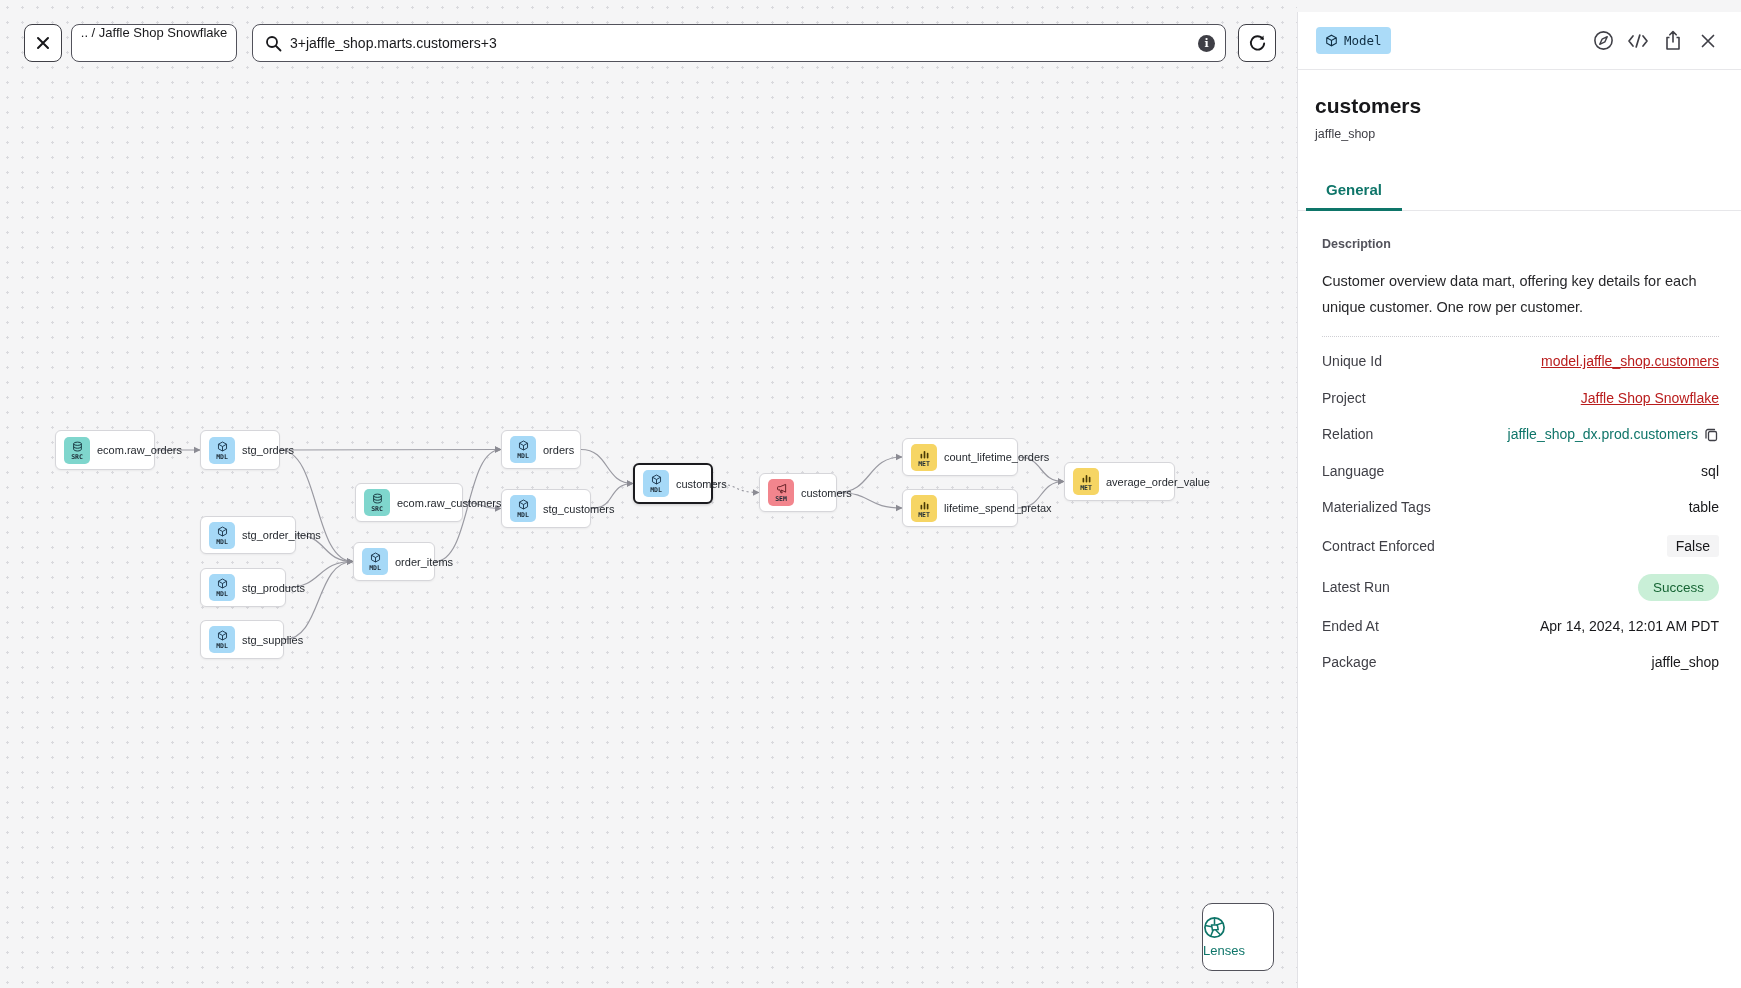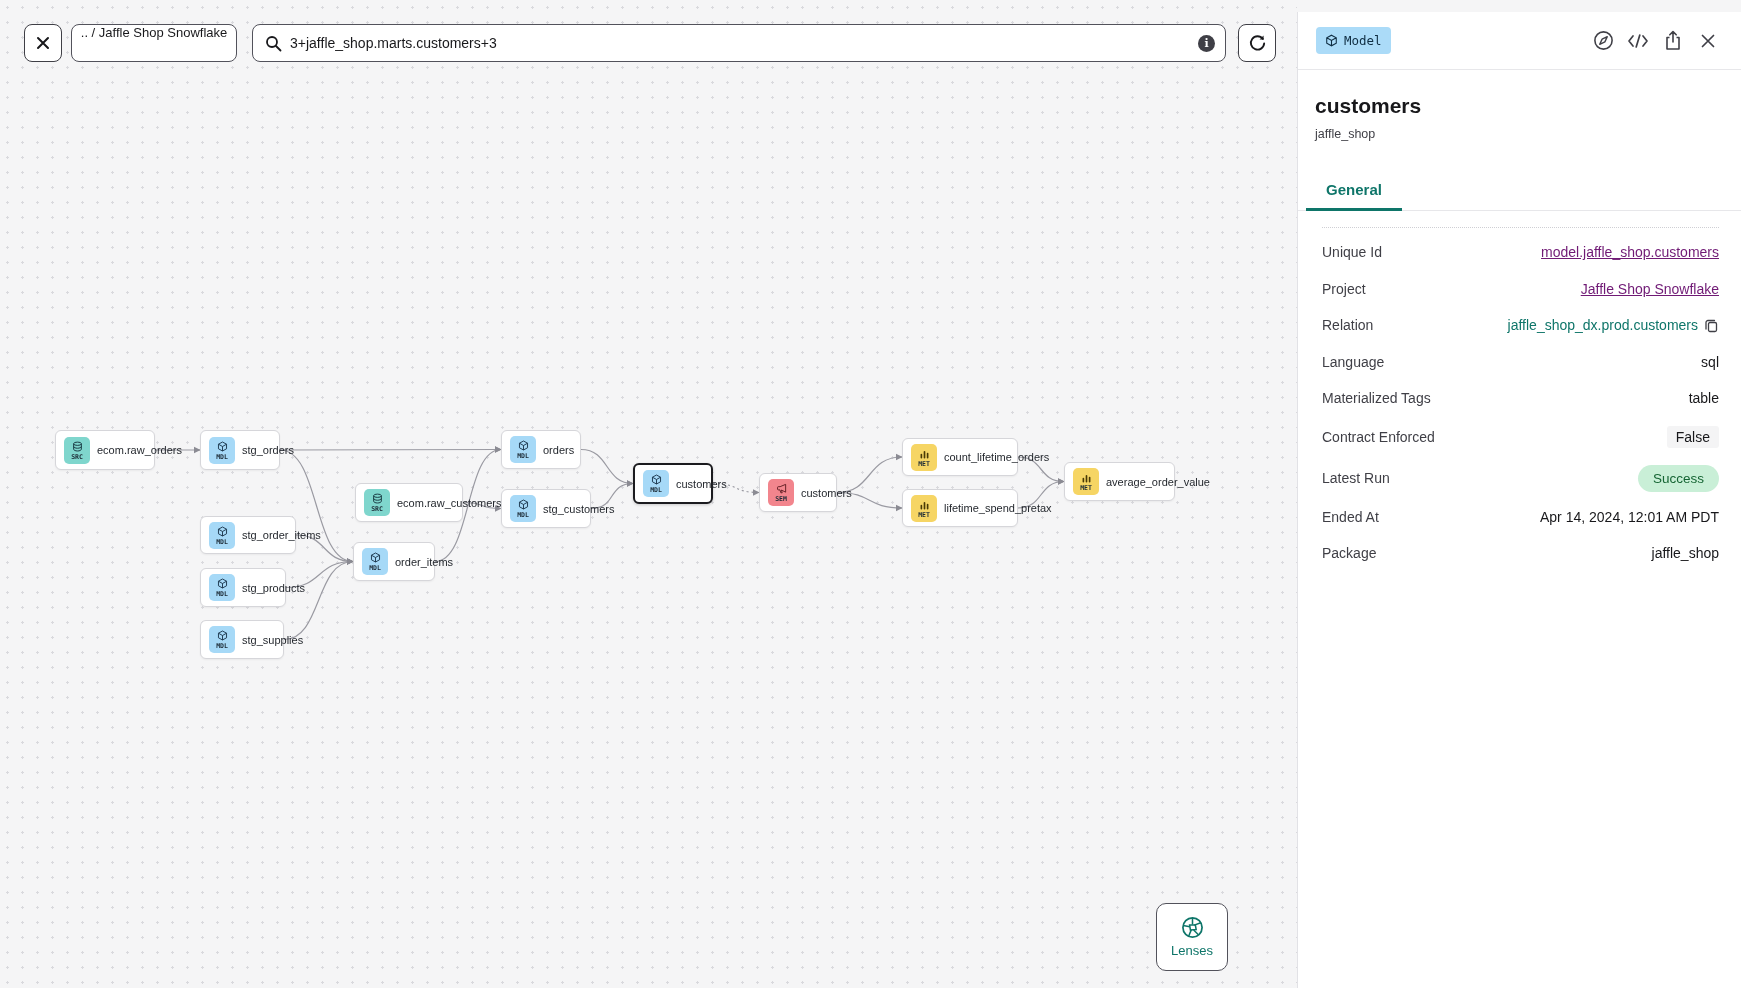--- a/index.html
+++ b/index.html
@@ -38,23 +38,23 @@
     background:#fff; border:1.2px solid #52525b; border-radius:8px;
     display:flex; align-items:center; padding:0 10px 0 12px; gap:8px; }
   .searchbox input { flex:1; border:none; outline:none; font-size:14px; color:#18181b;
     font-family:"Liberation Sans", sans-serif; background:transparent; }
   .info-dot { width:17px; height:17px; border-radius:50%; background:#3f3f46; color:#fff;
     font-size:11px; font-weight:bold; font-family:"DejaVu Serif", serif;
     display:flex; align-items:center; justify-content:center; flex:0 0 auto; cursor:pointer; }
   .refresh-btn { left:1238px; width:38px; height:38px; }
 
   
-  .lenses { position:absolute; left:1156px; top:903px; width:72px; height:68px;
+  .lenses { position:absolute; left:1202px; top:903px; width:72px; height:68px;
     background:#fff; border:1.4px solid #52525b; border-radius:10px;
-    display:flex; flex-direction:column; align-items:center; justify-content:center;
+    display:flex; flex-direction:column; justify-content:center;
     gap:4px; cursor:pointer; }
   .lenses .lbl { font-size:13px; color:#0e7569; }
 
   
   .panel { position:absolute; left:1297px; top:12px; width:444px; height:988px;
     background:#fff; border-left:1px solid #e2e2e6; }
   .panel-header { height:58px; display:flex; align-items:center;
     padding:0 22px 0 18px; border-bottom:1px solid #e7e7ea; }
   .type-badge { background:#abdbf8; border-radius:4px; height:27px; padding:0 9px;
     display:flex; align-items:center; gap:6px;
@@ -80,21 +80,21 @@
   .sec-desc { margin-top:17px; font-size:14.5px; line-height:26px; color:#27272a;
     max-width:400px; }
   .dotted-div { margin:16px 22px 0 24px; border-top:1.5px dotted #cfcfd4; }
 
   .fields { padding:6px 22px 0 24px; }
   .field-row { min-height:36.5px; display:flex; align-items:center; }
   .field-label { font-size:14px; color:#3f3f46; }
   .field-value { margin-left:auto; font-size:14px; color:#18181b;
     display:flex; align-items:center; gap:6px; }
   .v-link { color:#0e7569; }
-  .v-link-underline { color:#701a75; text-decoration:underline; cursor:pointer; }
+  .v-link-underline { color:#b91c1c; text-decoration:underline; cursor:pointer; }
   .badge-gray { background:#f4f4f5; padding:3px 9px; border-radius:3px; }
   .badge-success { background:#c9efd7; color:#166534; padding:6px 15px;
     border-radius:14px; font-size:13.5px; }
   .row-tall { min-height:41px; }
 
   svg { display:block; }
 </style>
 </head>
 <body>
 
@@ -336,20 +336,24 @@
   <div class="panel-body">
     <div class="title-block">
       <div class="p-title">customers</div>
       <div class="p-sub">jaffle_shop</div>
     </div>
 
     <div class="tabs">
       <div class="tab active">General</div>
     </div>
 
+    <div class="section">
+      <div class="sec-label">Description</div>
+      <div class="sec-desc">Customer overview data mart, offering key details for each unique customer. One row per customer.</div>
+    </div>
 
     <div class="dotted-div"></div>
 
     <div class="fields" id="fields">
         <div class="field-row">
           <div class="field-label">Unique Id</div>
           <div class="field-value">
             <span class="v-link-underline">model.jaffle_shop.customers</span>
           </div>
         </div>

